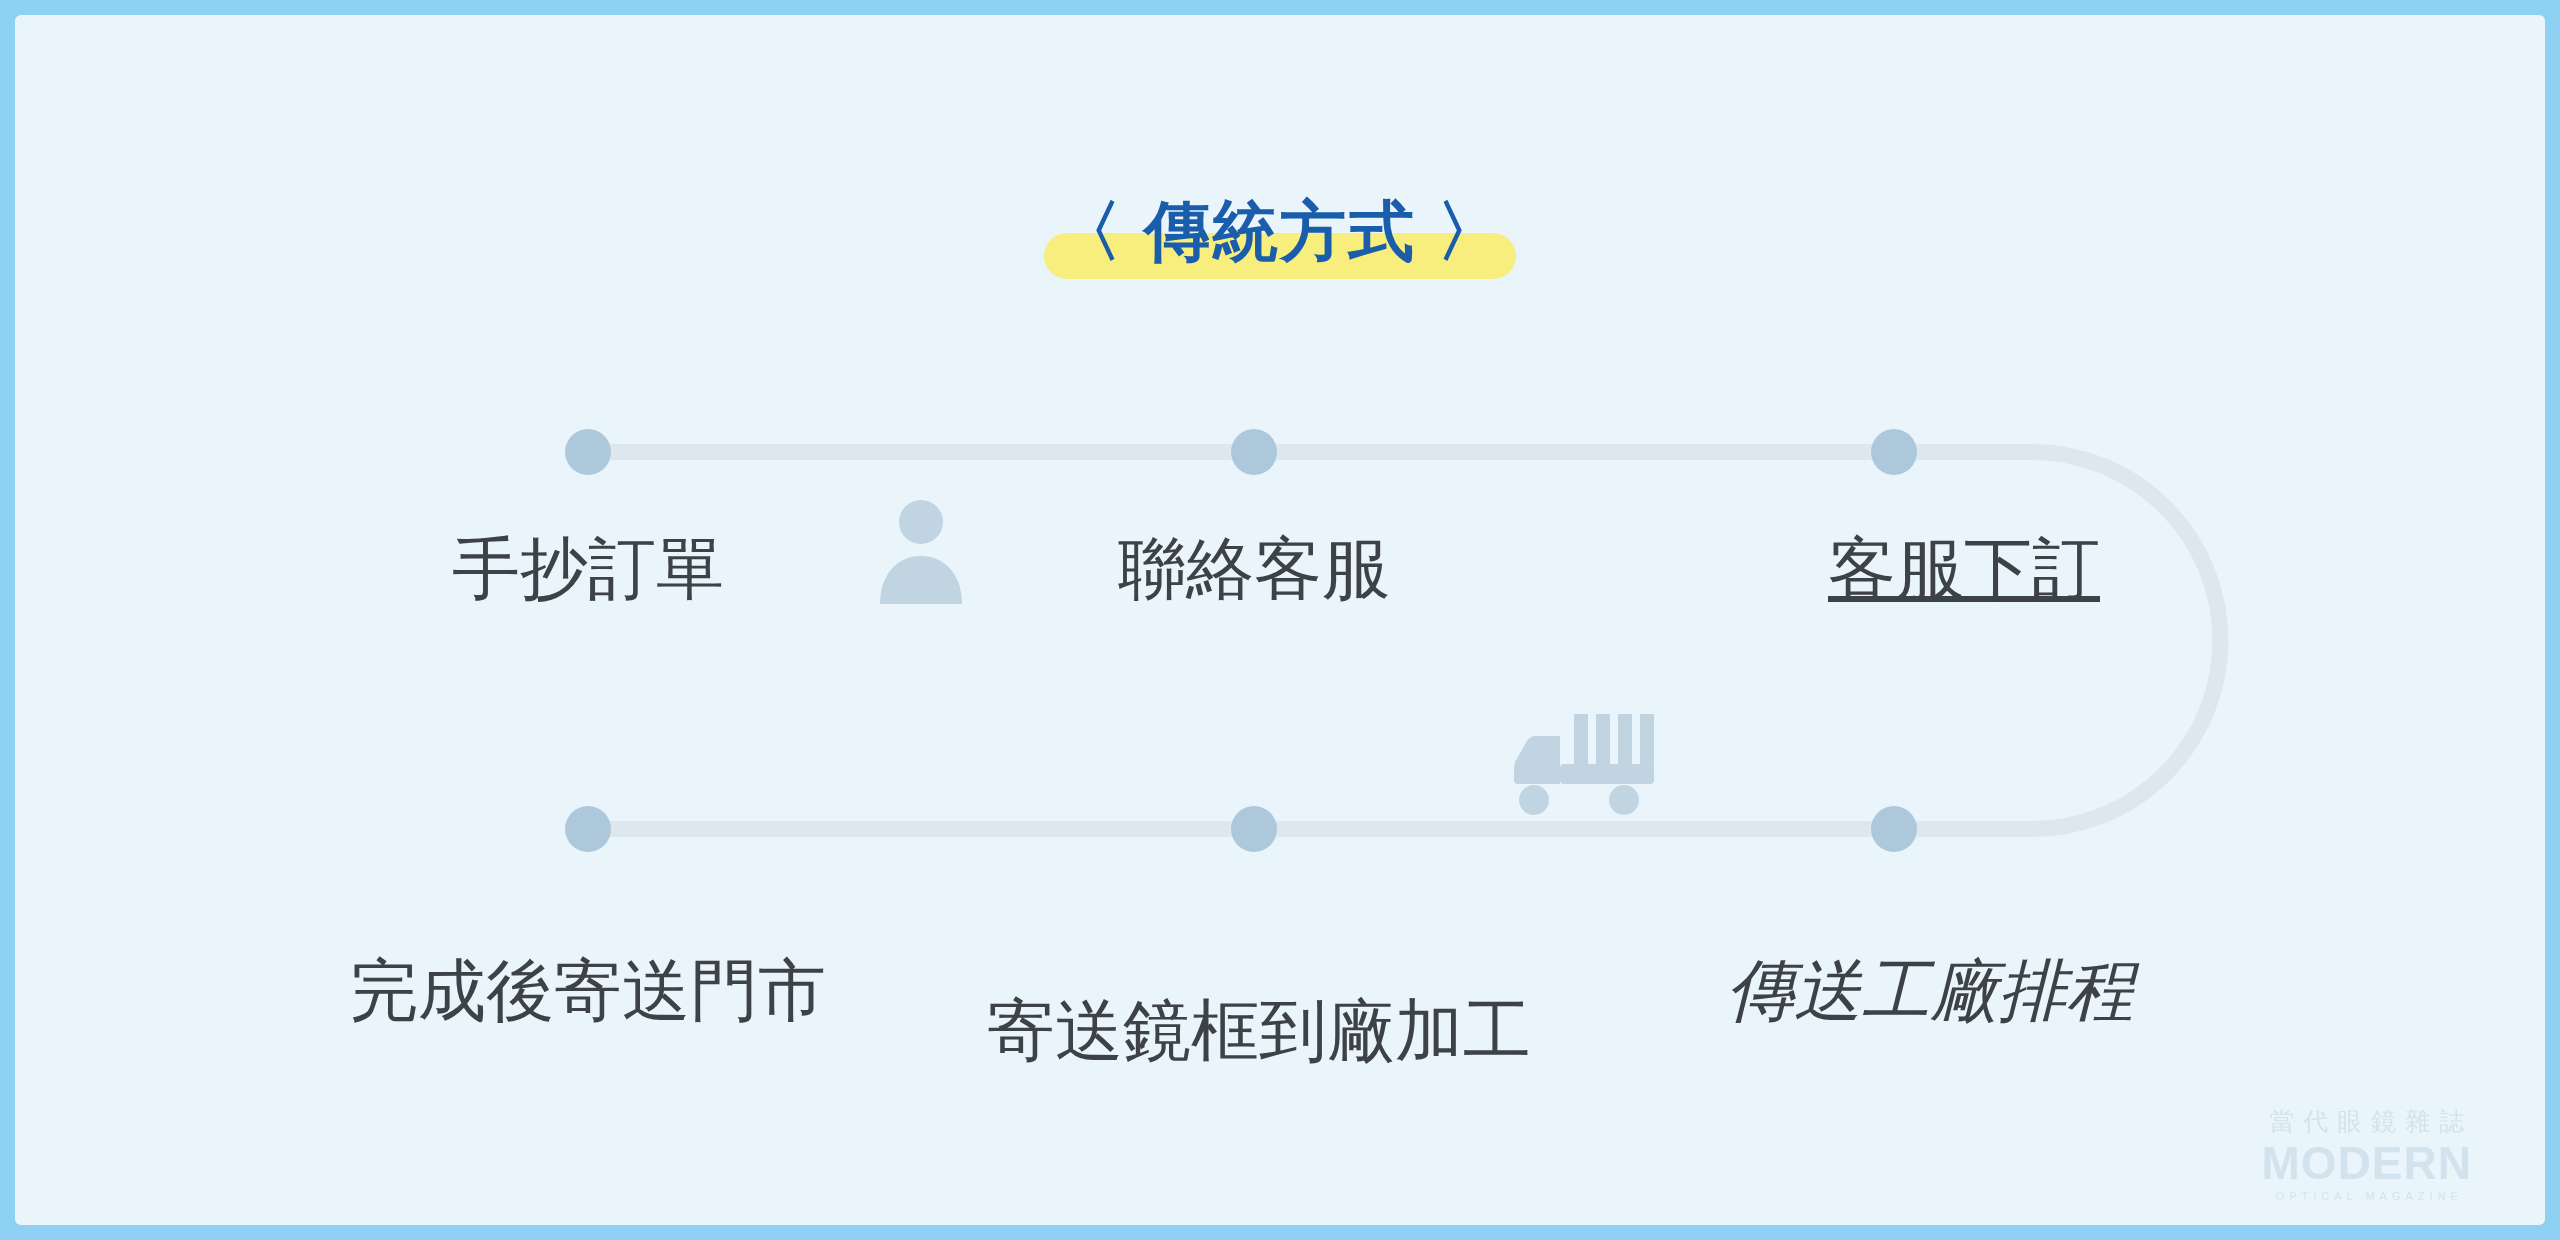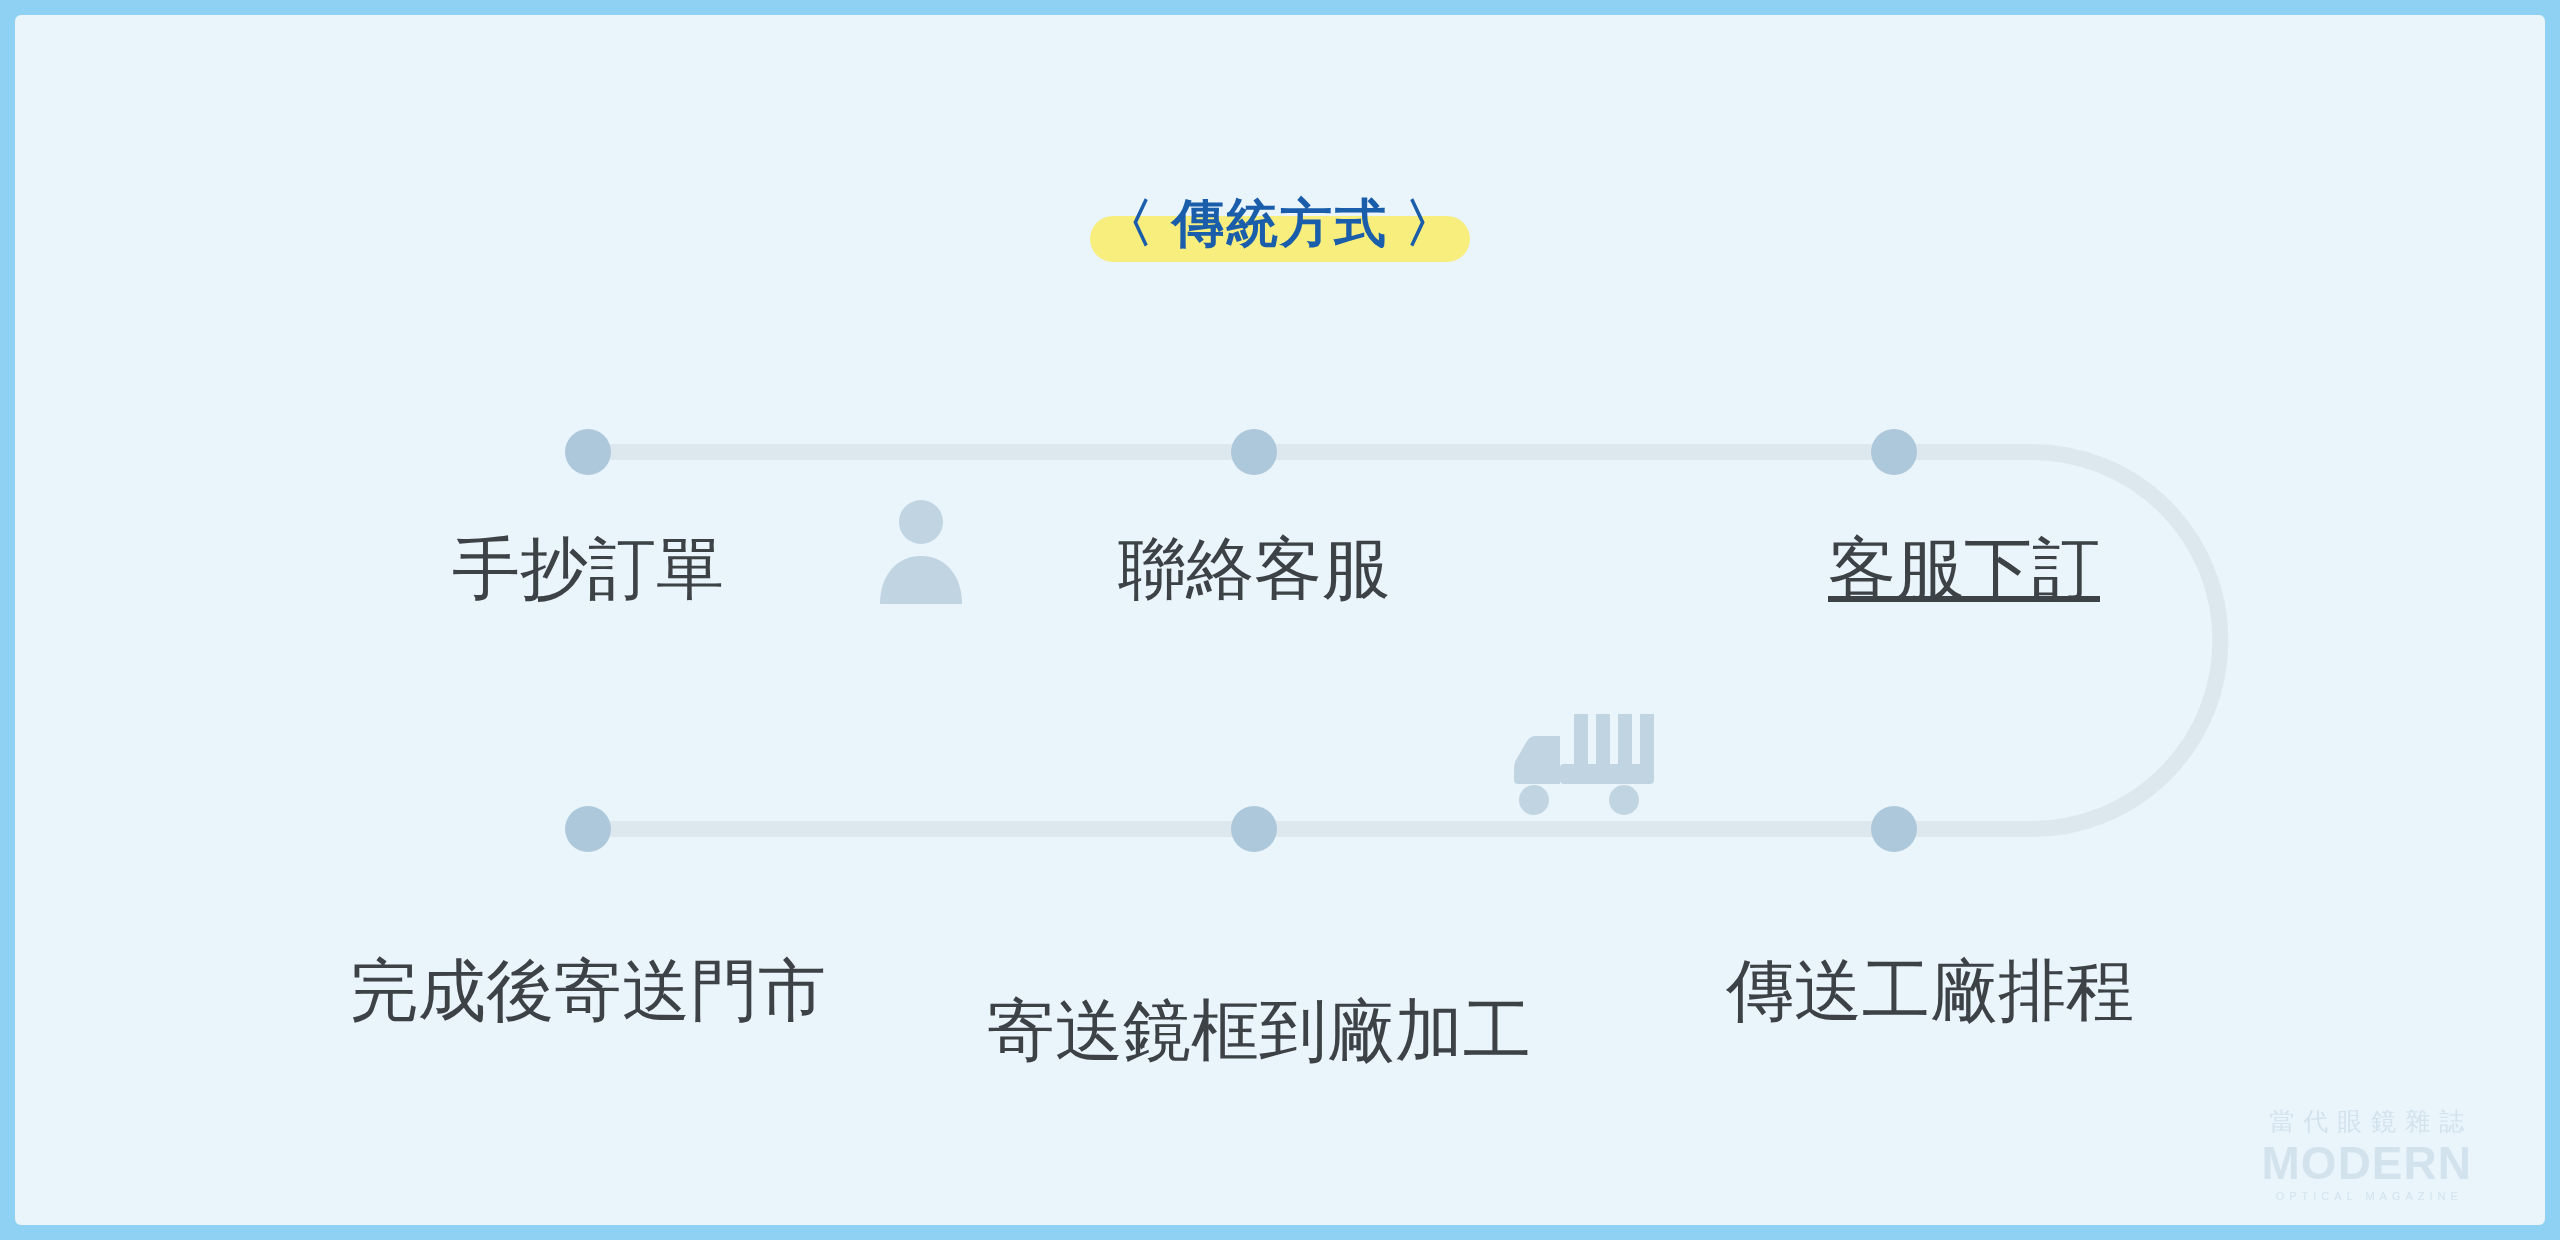--- a/index.html
+++ b/index.html
@@ -43,21 +43,21 @@
   .title-highlight {
     position: absolute;
     left: -12px; right: -12px;
     bottom: -8px;
     height: 46px;
     background: var(--highlight);
     border-radius: 23px;
   }
   .title-text {
     position: relative;
-    font-size: 52px;
+    font-size: 66px;
     font-weight: bold;
     letter-spacing: 2px;
     color: var(--title);
     line-height: 1.2;
   }
   .flow-svg {
     position: absolute;
     left: 0; top: 0;
     width: 2560px;
     height: 1240px;
@@ -128,21 +128,21 @@
   <circle class="dot" cx="1254" cy="829" r="23"></circle>
   <circle class="dot" cx="588" cy="829" r="23"></circle>
 </svg>
 
 <div class="step-label row-top" style="left:588px;">手抄訂單</div>
 <div class="step-label row-top" style="left:1254px;text-align:right;">聯絡客服</div>
 <div class="step-label row-top" style="left:1964px;text-decoration:underline;">客服下訂</div>
 
 <div class="step-label row-bottom" style="left:588px;">完成後寄送門市</div>
 <div class="step-label row-bottom" style="left:1259px;margin-top:40px;">寄送鏡框到廠加工</div>
-<div class="step-label row-bottom" style="left:1930px;">傳送工廠排程</div>
+<div class="step-label row-bottom" style="left:1930px;font-style:italic;">傳送工廠排程</div>
 
 <svg class="icon-svg" style="left:878px; top:498px; width:86px; height:106px;" viewBox="0 0 43 53" aria-hidden="true">
   <circle class="icon-fill" cx="21.5" cy="12" r="11"></circle>
   <path class="icon-fill" d="M1 53 C1 38 10 29 21.5 29 C33 29 42 38 42 53 Z"></path>
 </svg>
 
 <svg class="icon-svg" style="left:1512px; top:714px; width:158px; height:102px;" viewBox="0 0 79 51" aria-hidden="true">
   <rect class="icon-fill" x="31" y="0" width="7" height="26"></rect>
   <rect class="icon-fill" x="42" y="0" width="7" height="26"></rect>
   <rect class="icon-fill" x="53" y="0" width="7" height="26"></rect>

